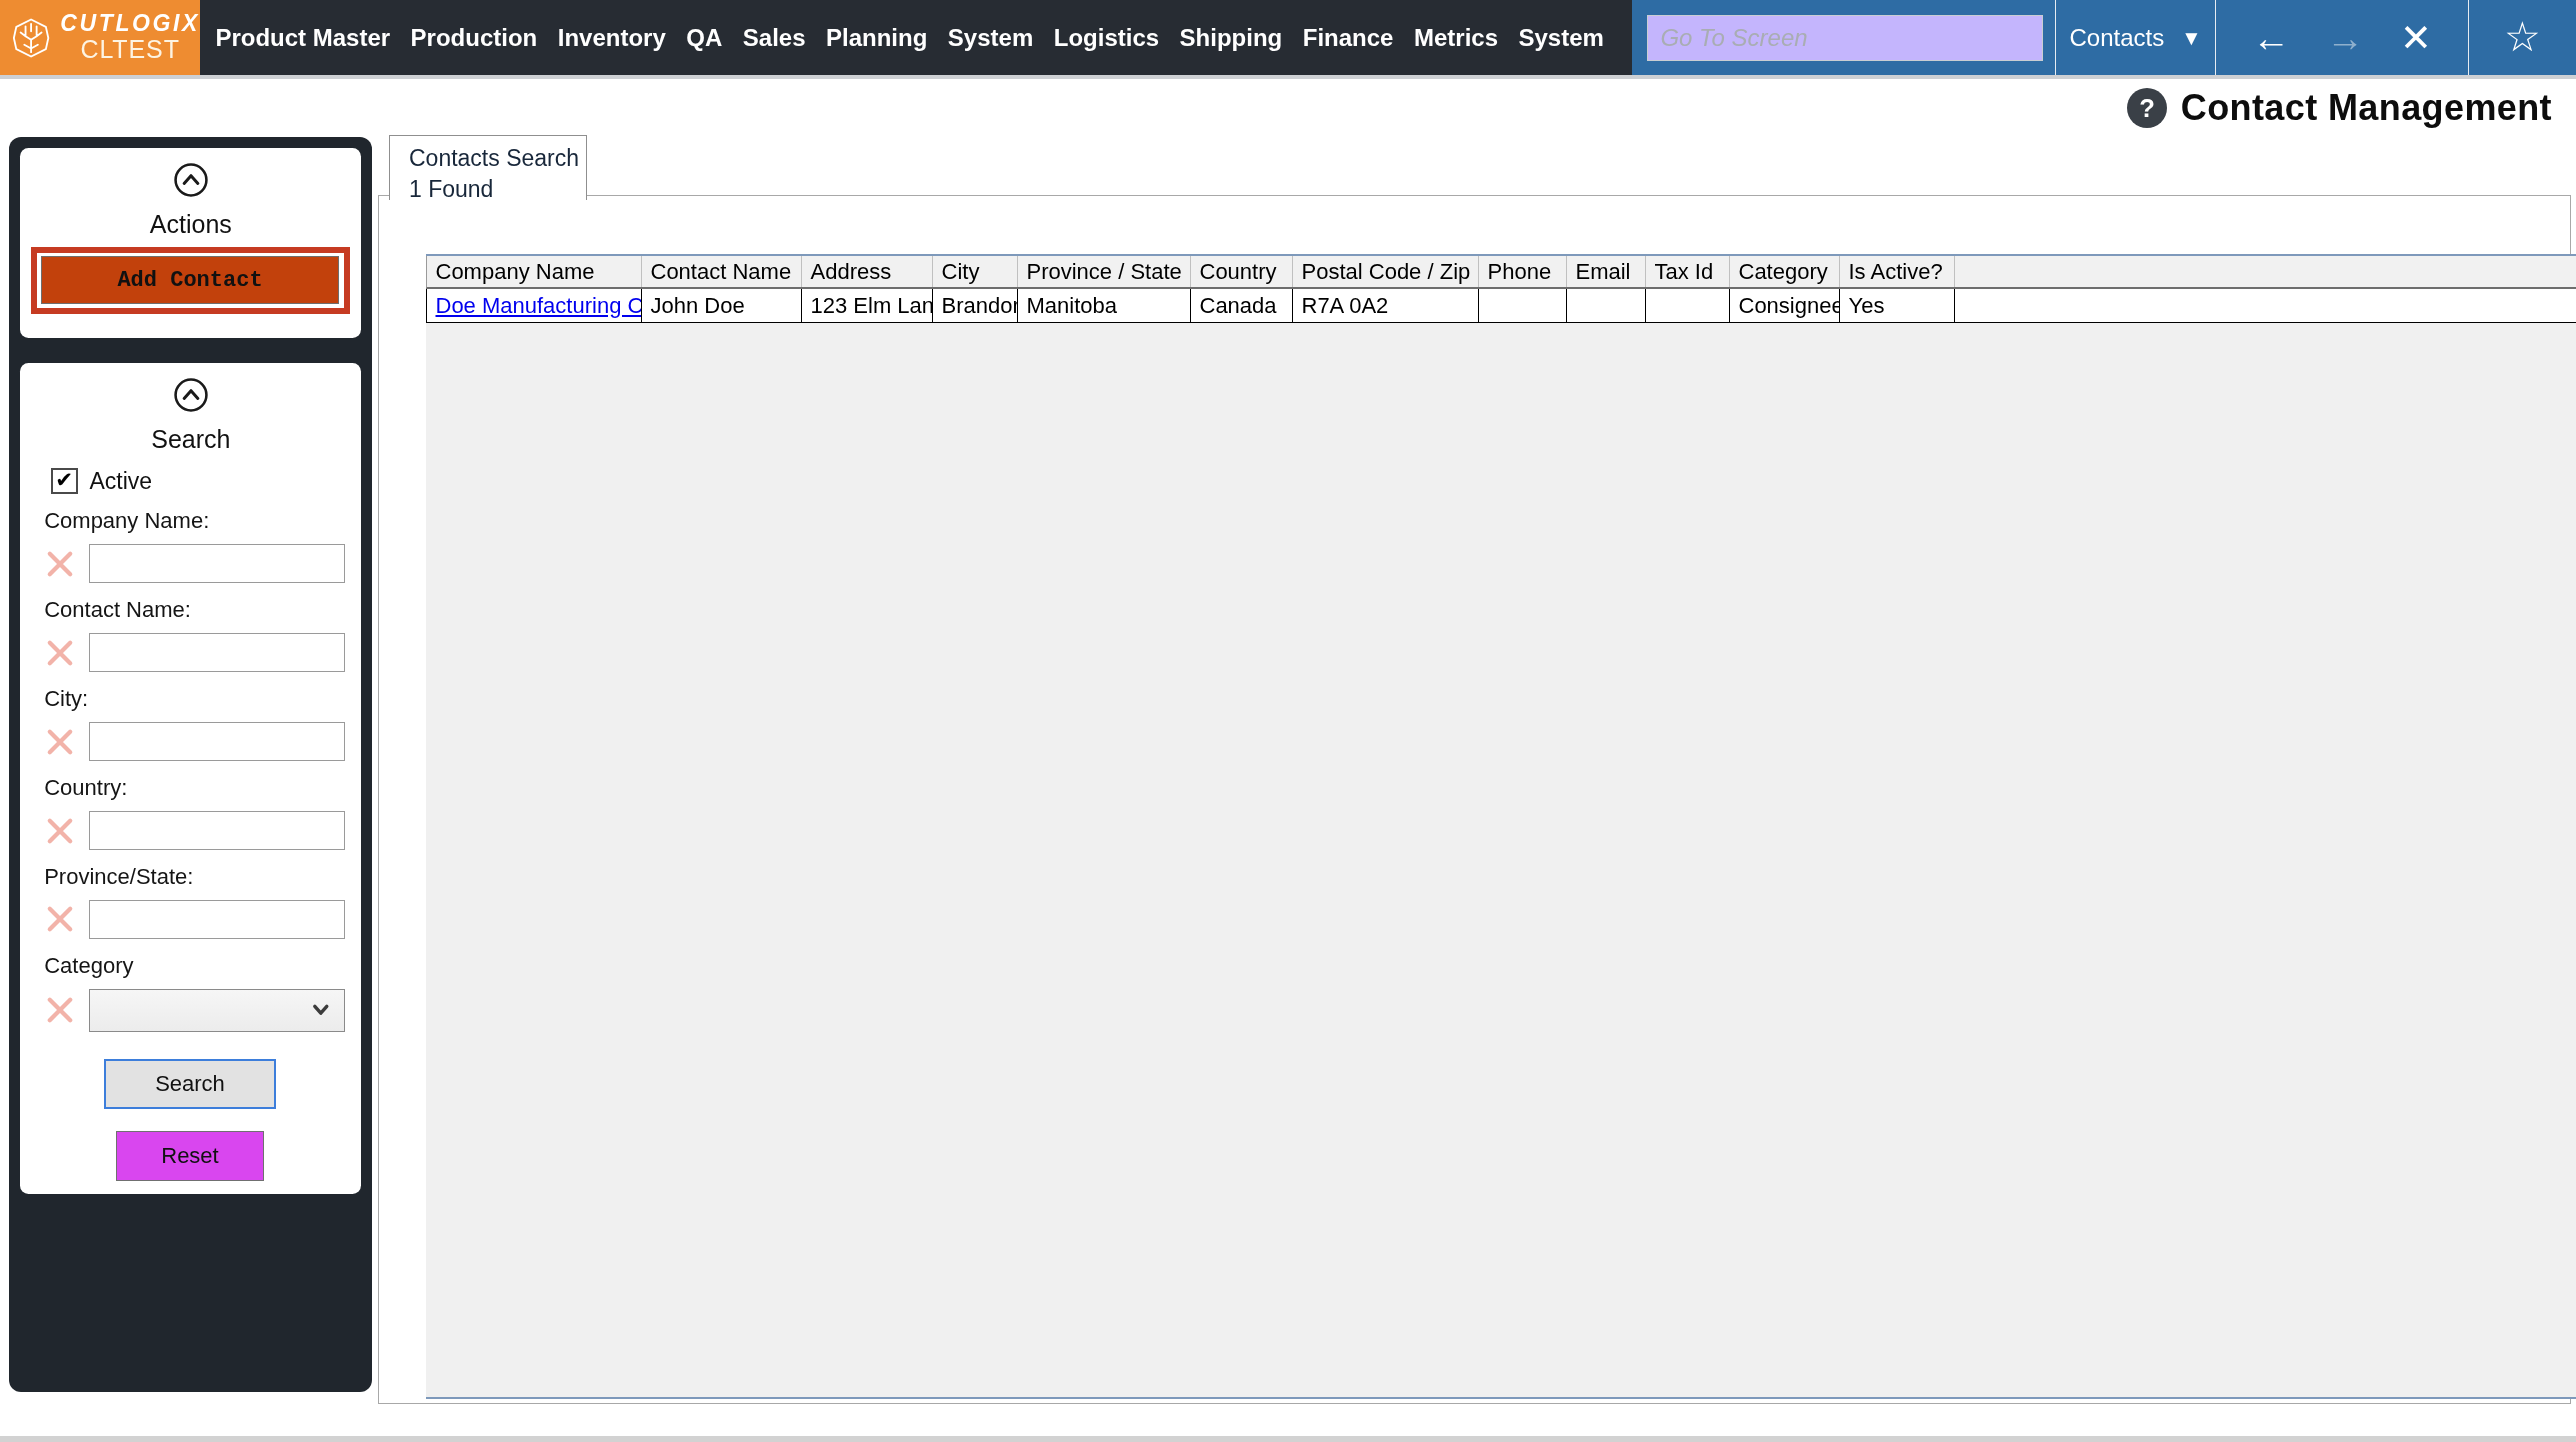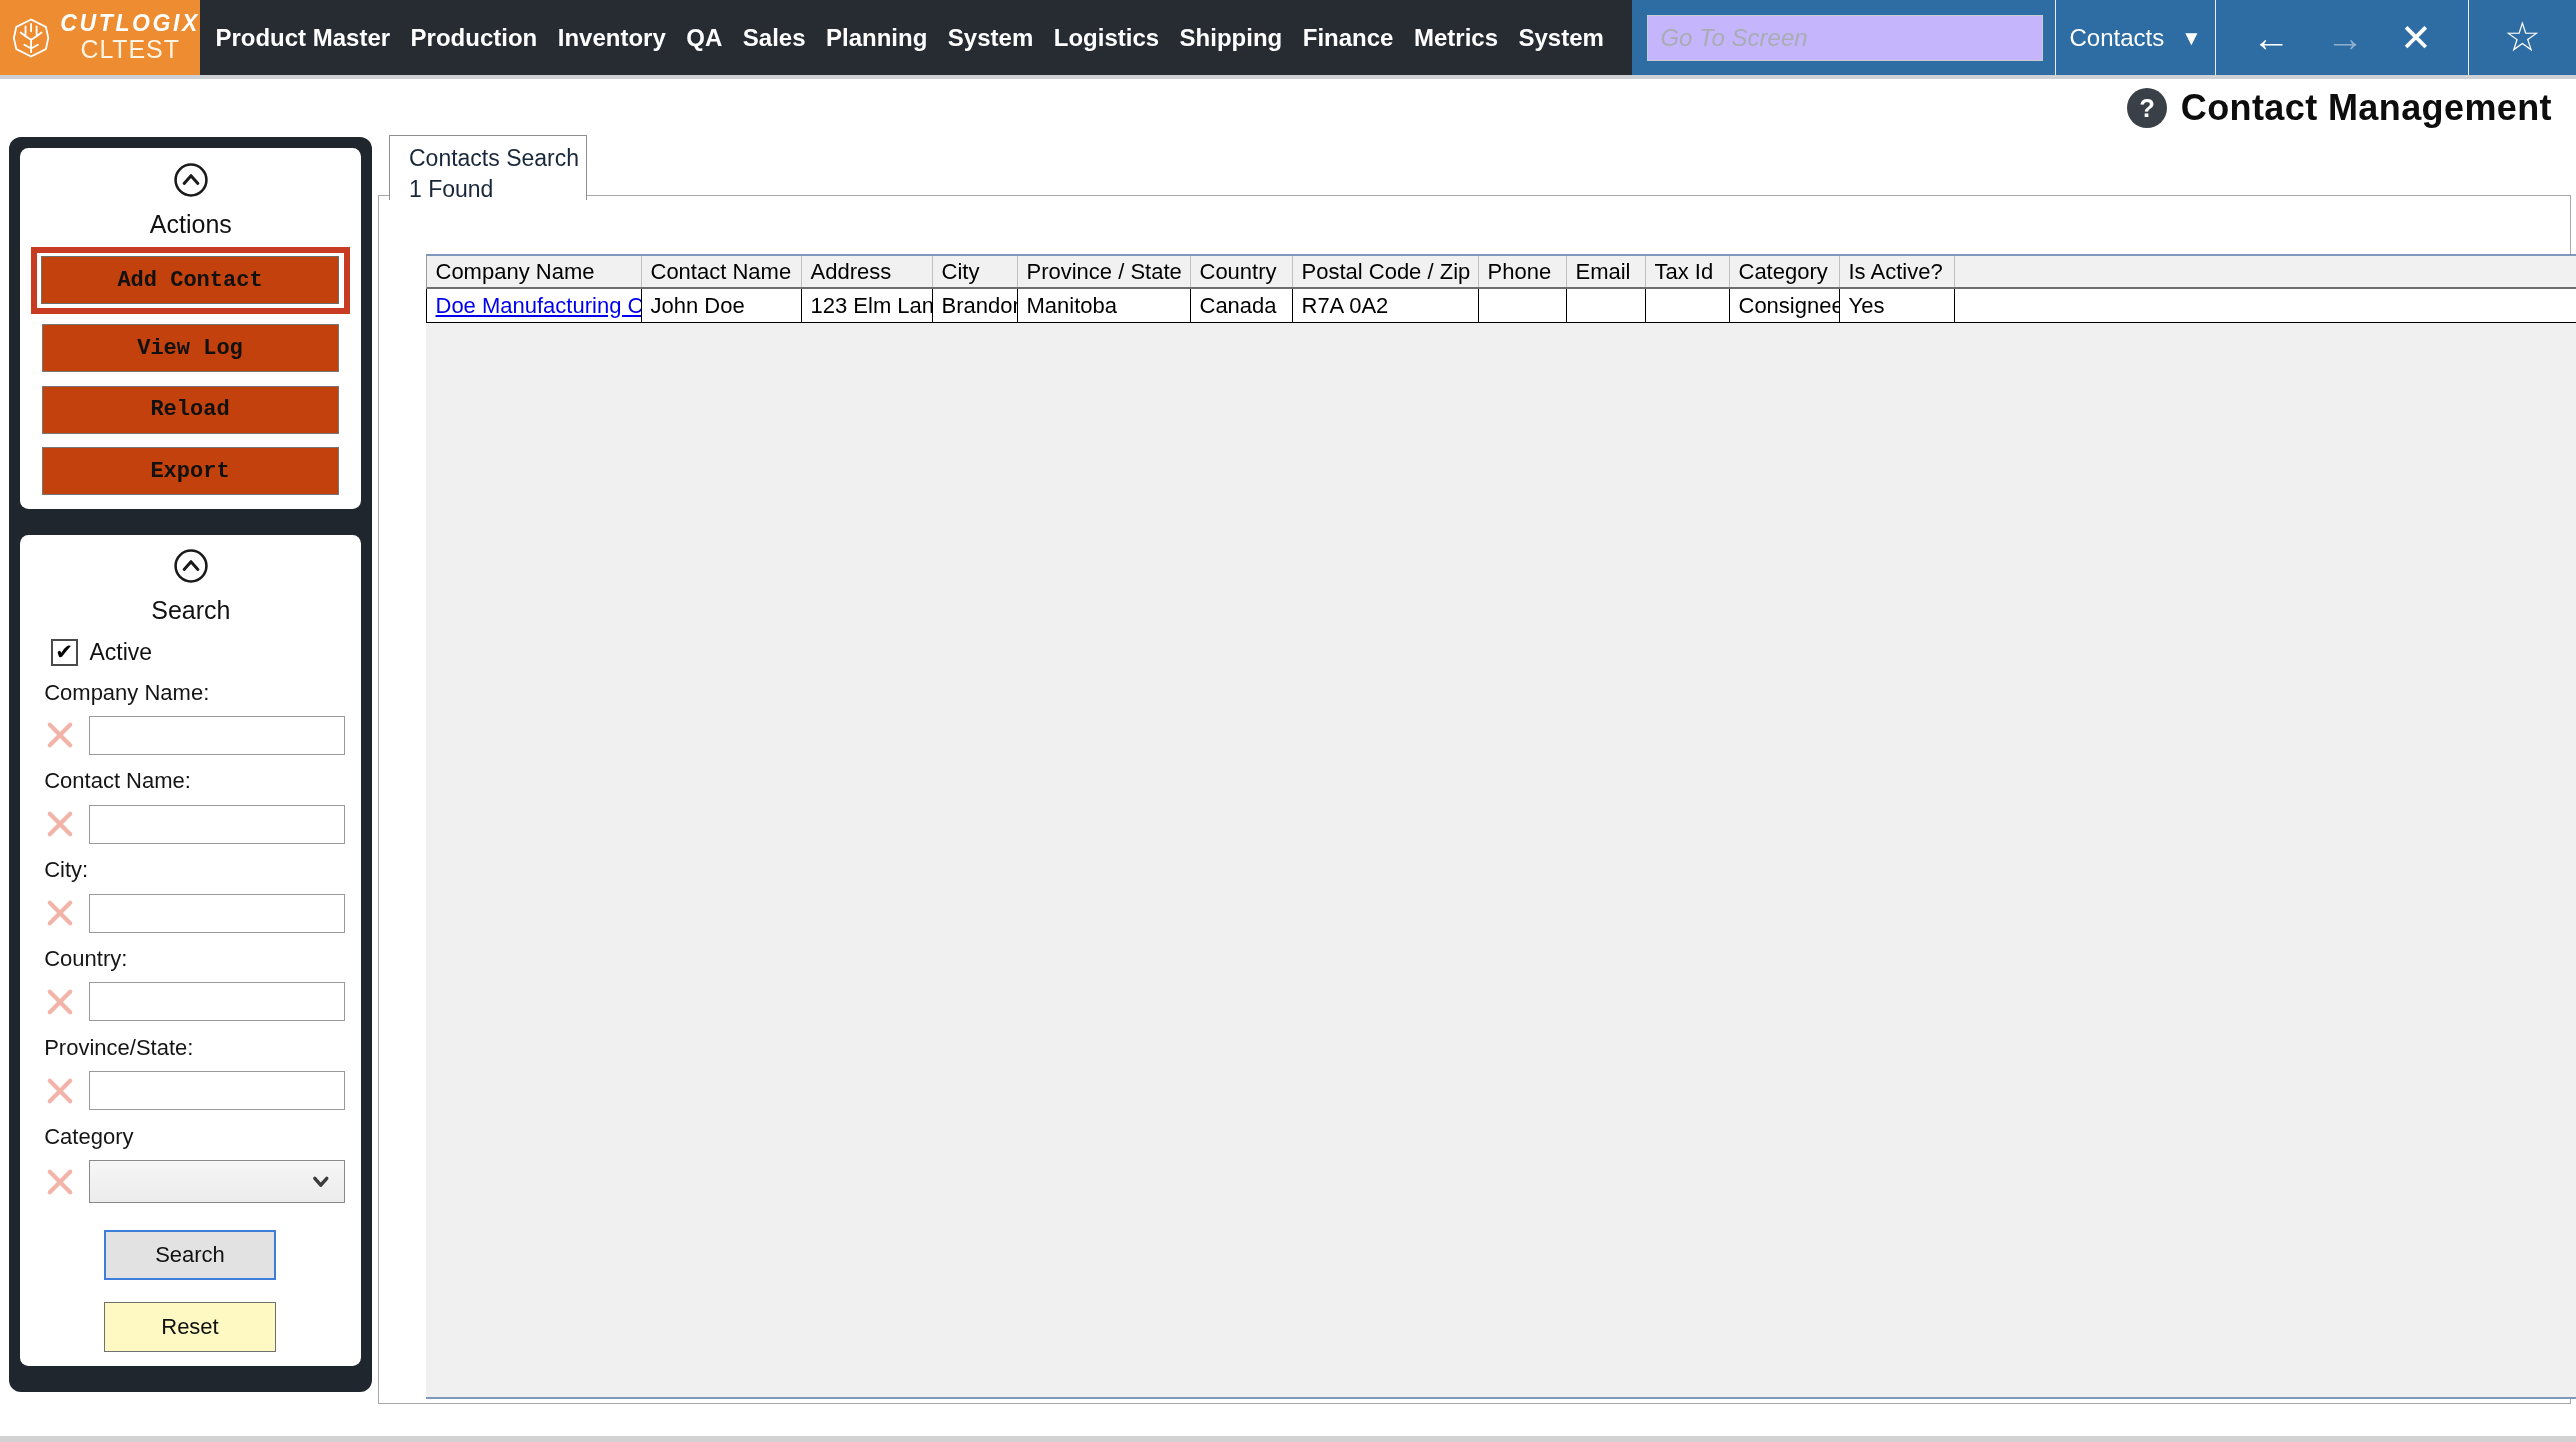--- a/index.html
+++ b/index.html
@@ -95,22 +95,22 @@
     background: linear-gradient(#f6f6f6, #ececec);
     display: flex; align-items: center; justify-content: flex-end; padding-right: 10.2px; cursor: pointer;
   }
   .select-chevron { width: 25.6px; height: 25.6px; }
   .search-btn {
     display: block; margin: 27px auto 0; width: 172px; height: 50px;
     border: 2.6px solid #3d7edb; background: #e2e2e2; font-size: 22px; color: #111;
     font-family: "Liberation Sans", sans-serif; cursor: pointer;
   }
   .reset-btn {
-    display: block; margin: 22px auto 0; width: 172px; height: 50px;
-    border: 1.7px solid #707070; background: #fef9c3; font-size: 22px; color: #111;
+    display: block; margin: 22px auto 0; width: 148px; height: 50px;
+    border: 1.7px solid #707070; background: #d946ef; font-size: 22px; color: #111;
     font-family: "Liberation Sans", sans-serif; cursor: pointer;
   }
 
   
   .content-panel {
     position: absolute; left: 378px; top: 195px; width: 2193px; height: 1209px;
     border: 1.7px solid #a8a8a8; background: #ffffff; z-index: 1;
   }
   .tab {
     position: absolute; left: 389px; top: 135px; width: 198px; height: 65px;
@@ -207,25 +207,20 @@
   <div class="panel">
     <div class="panel-header">
       <svg class="collapse-icon" viewBox="0 0 42 42">
         <circle cx="21" cy="21" r="18" fill="none" stroke="#1a1a1a" stroke-width="3"></circle>
         <polyline points="13,25 21,16 29,25" fill="none" stroke="#1a1a1a" stroke-width="3.5" stroke-linecap="round" stroke-linejoin="round"></polyline>
       </svg>
       <span class="panel-title">Actions</span>
     </div>
     <div class="red-wrap">
       <button class="action-btn">Add Contact</button>
-    </div>
-    <div class="plain-btns">
-      <button class="action-btn">View Log</button>
-      <button class="action-btn">Reload</button>
-      <button class="action-btn">Export</button>
     </div>
   </div>
 
   <div class="panel">
     <div class="panel-header">
       <svg class="collapse-icon" viewBox="0 0 42 42">
         <circle cx="21" cy="21" r="18" fill="none" stroke="#1a1a1a" stroke-width="3"></circle>
         <polyline points="13,25 21,16 29,25" fill="none" stroke="#1a1a1a" stroke-width="3.5" stroke-linecap="round" stroke-linejoin="round"></polyline>
       </svg>
       <span class="panel-title">Search</span>

